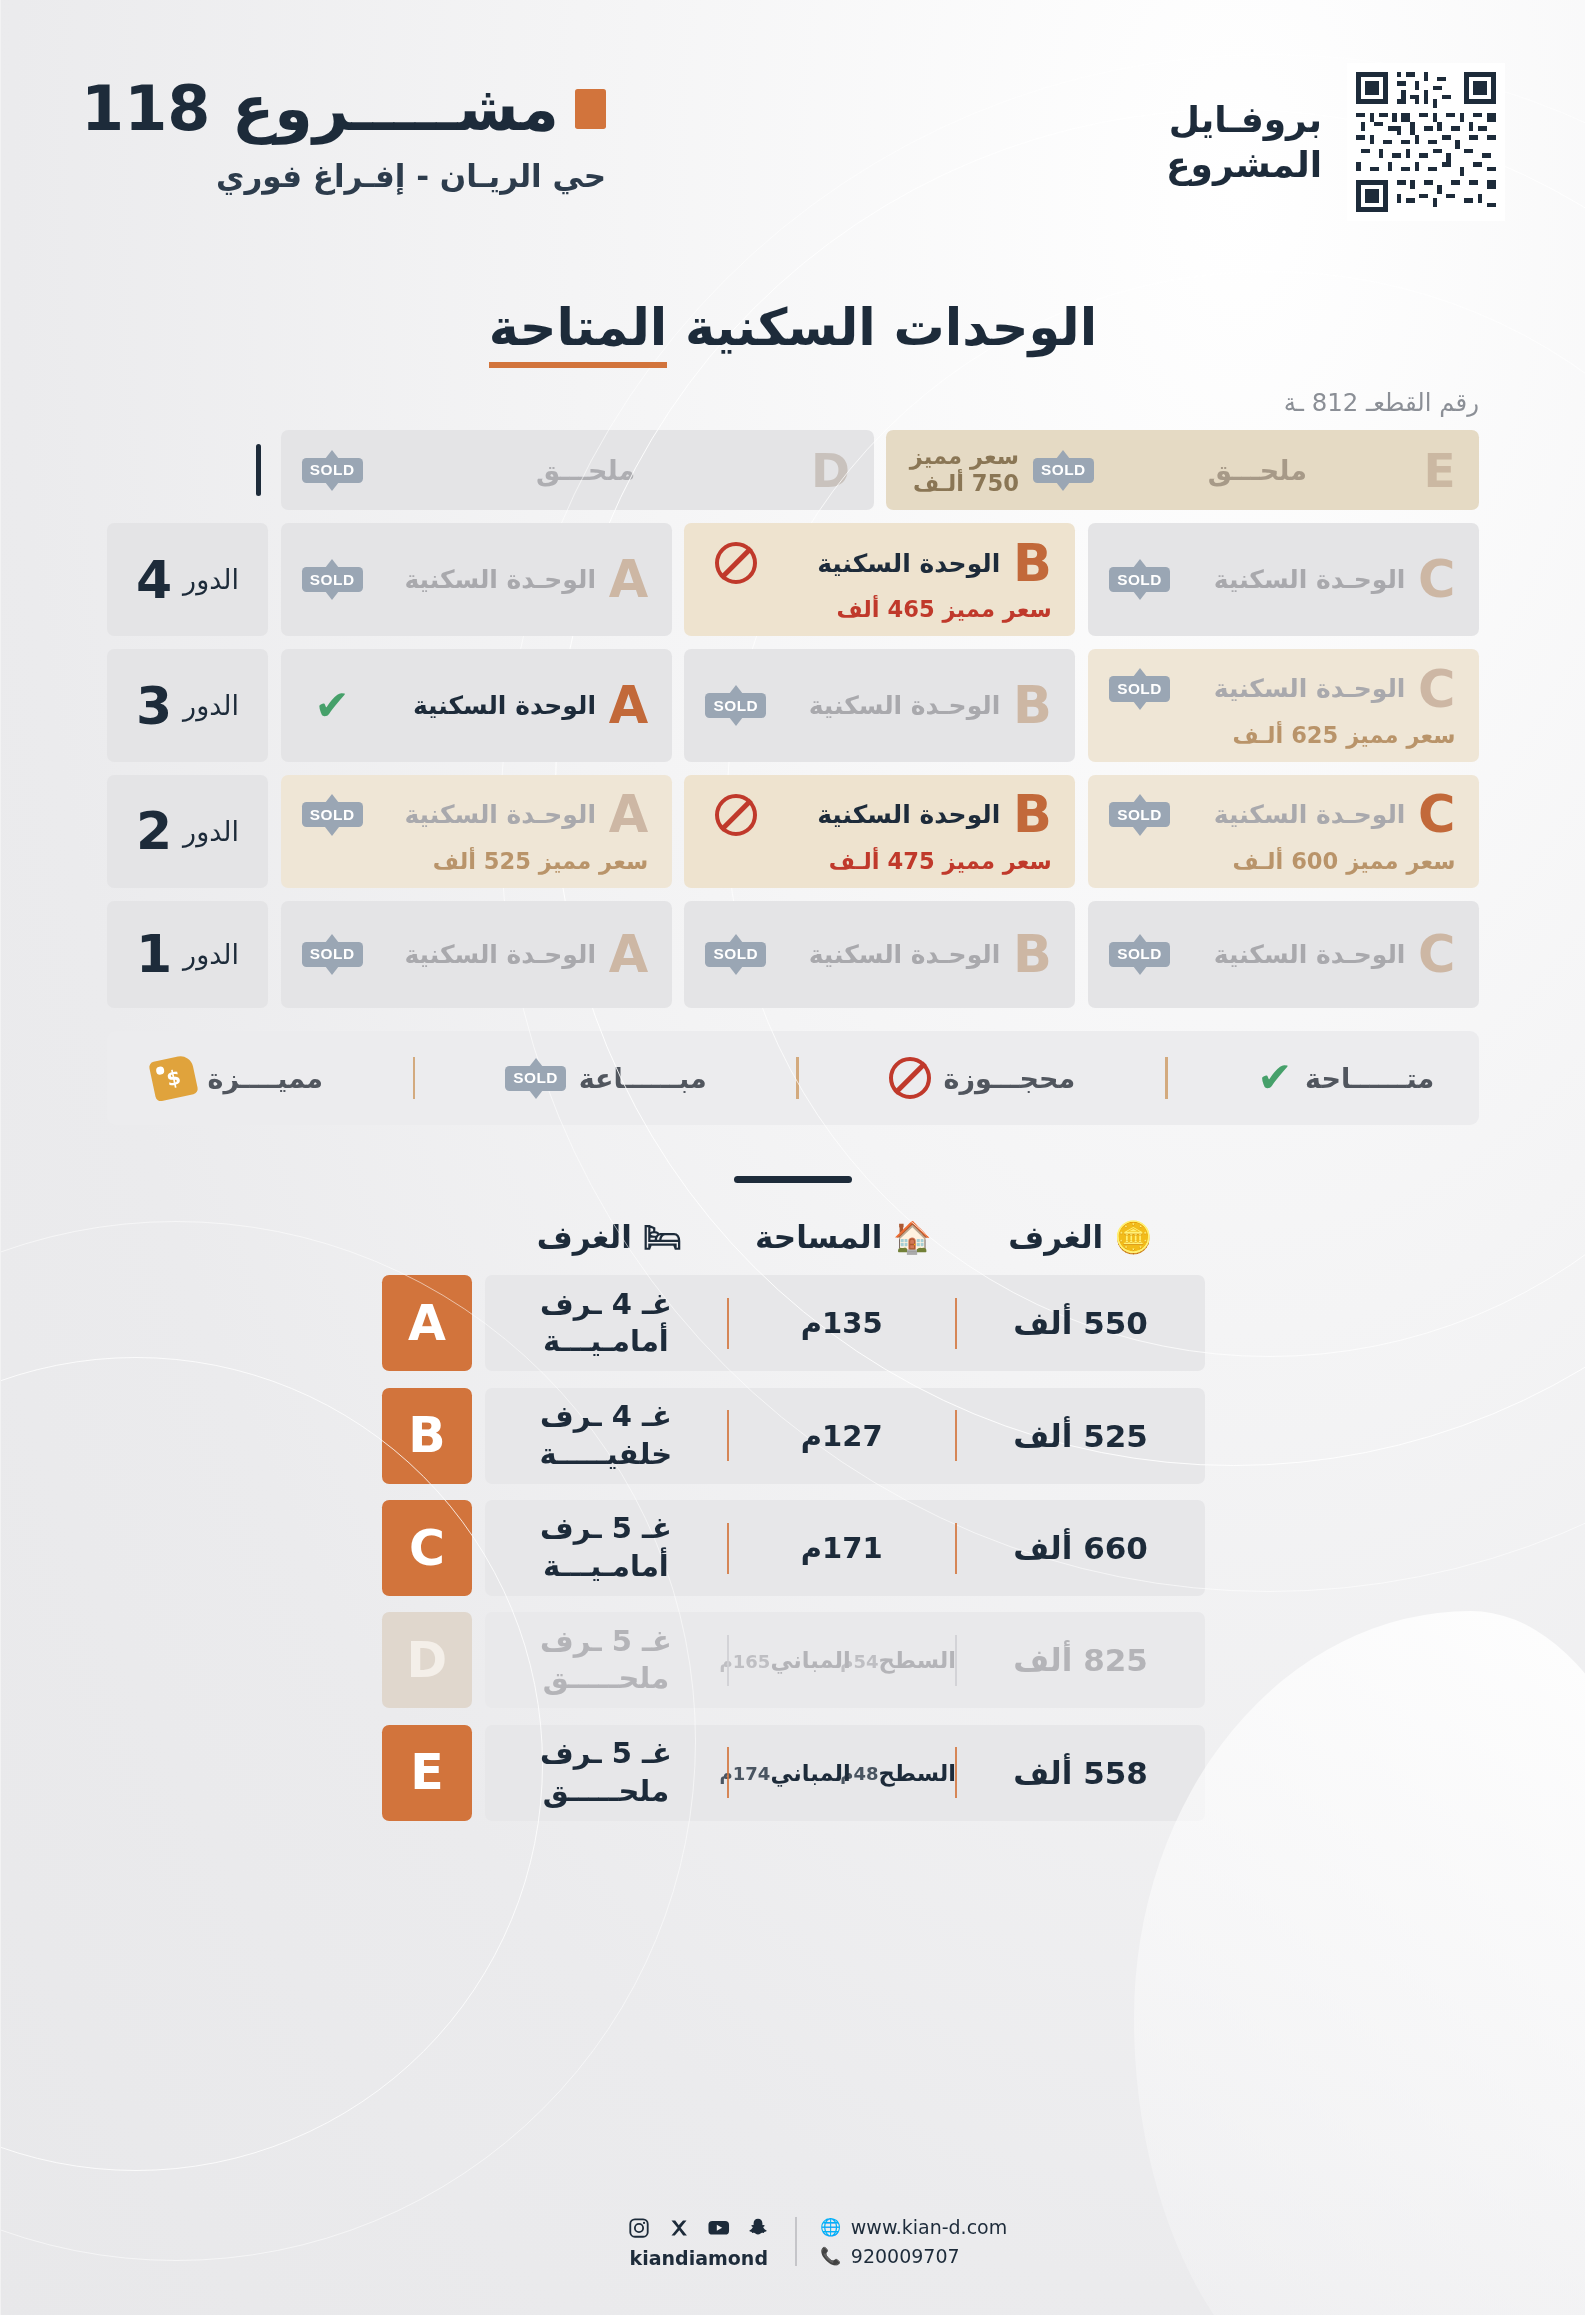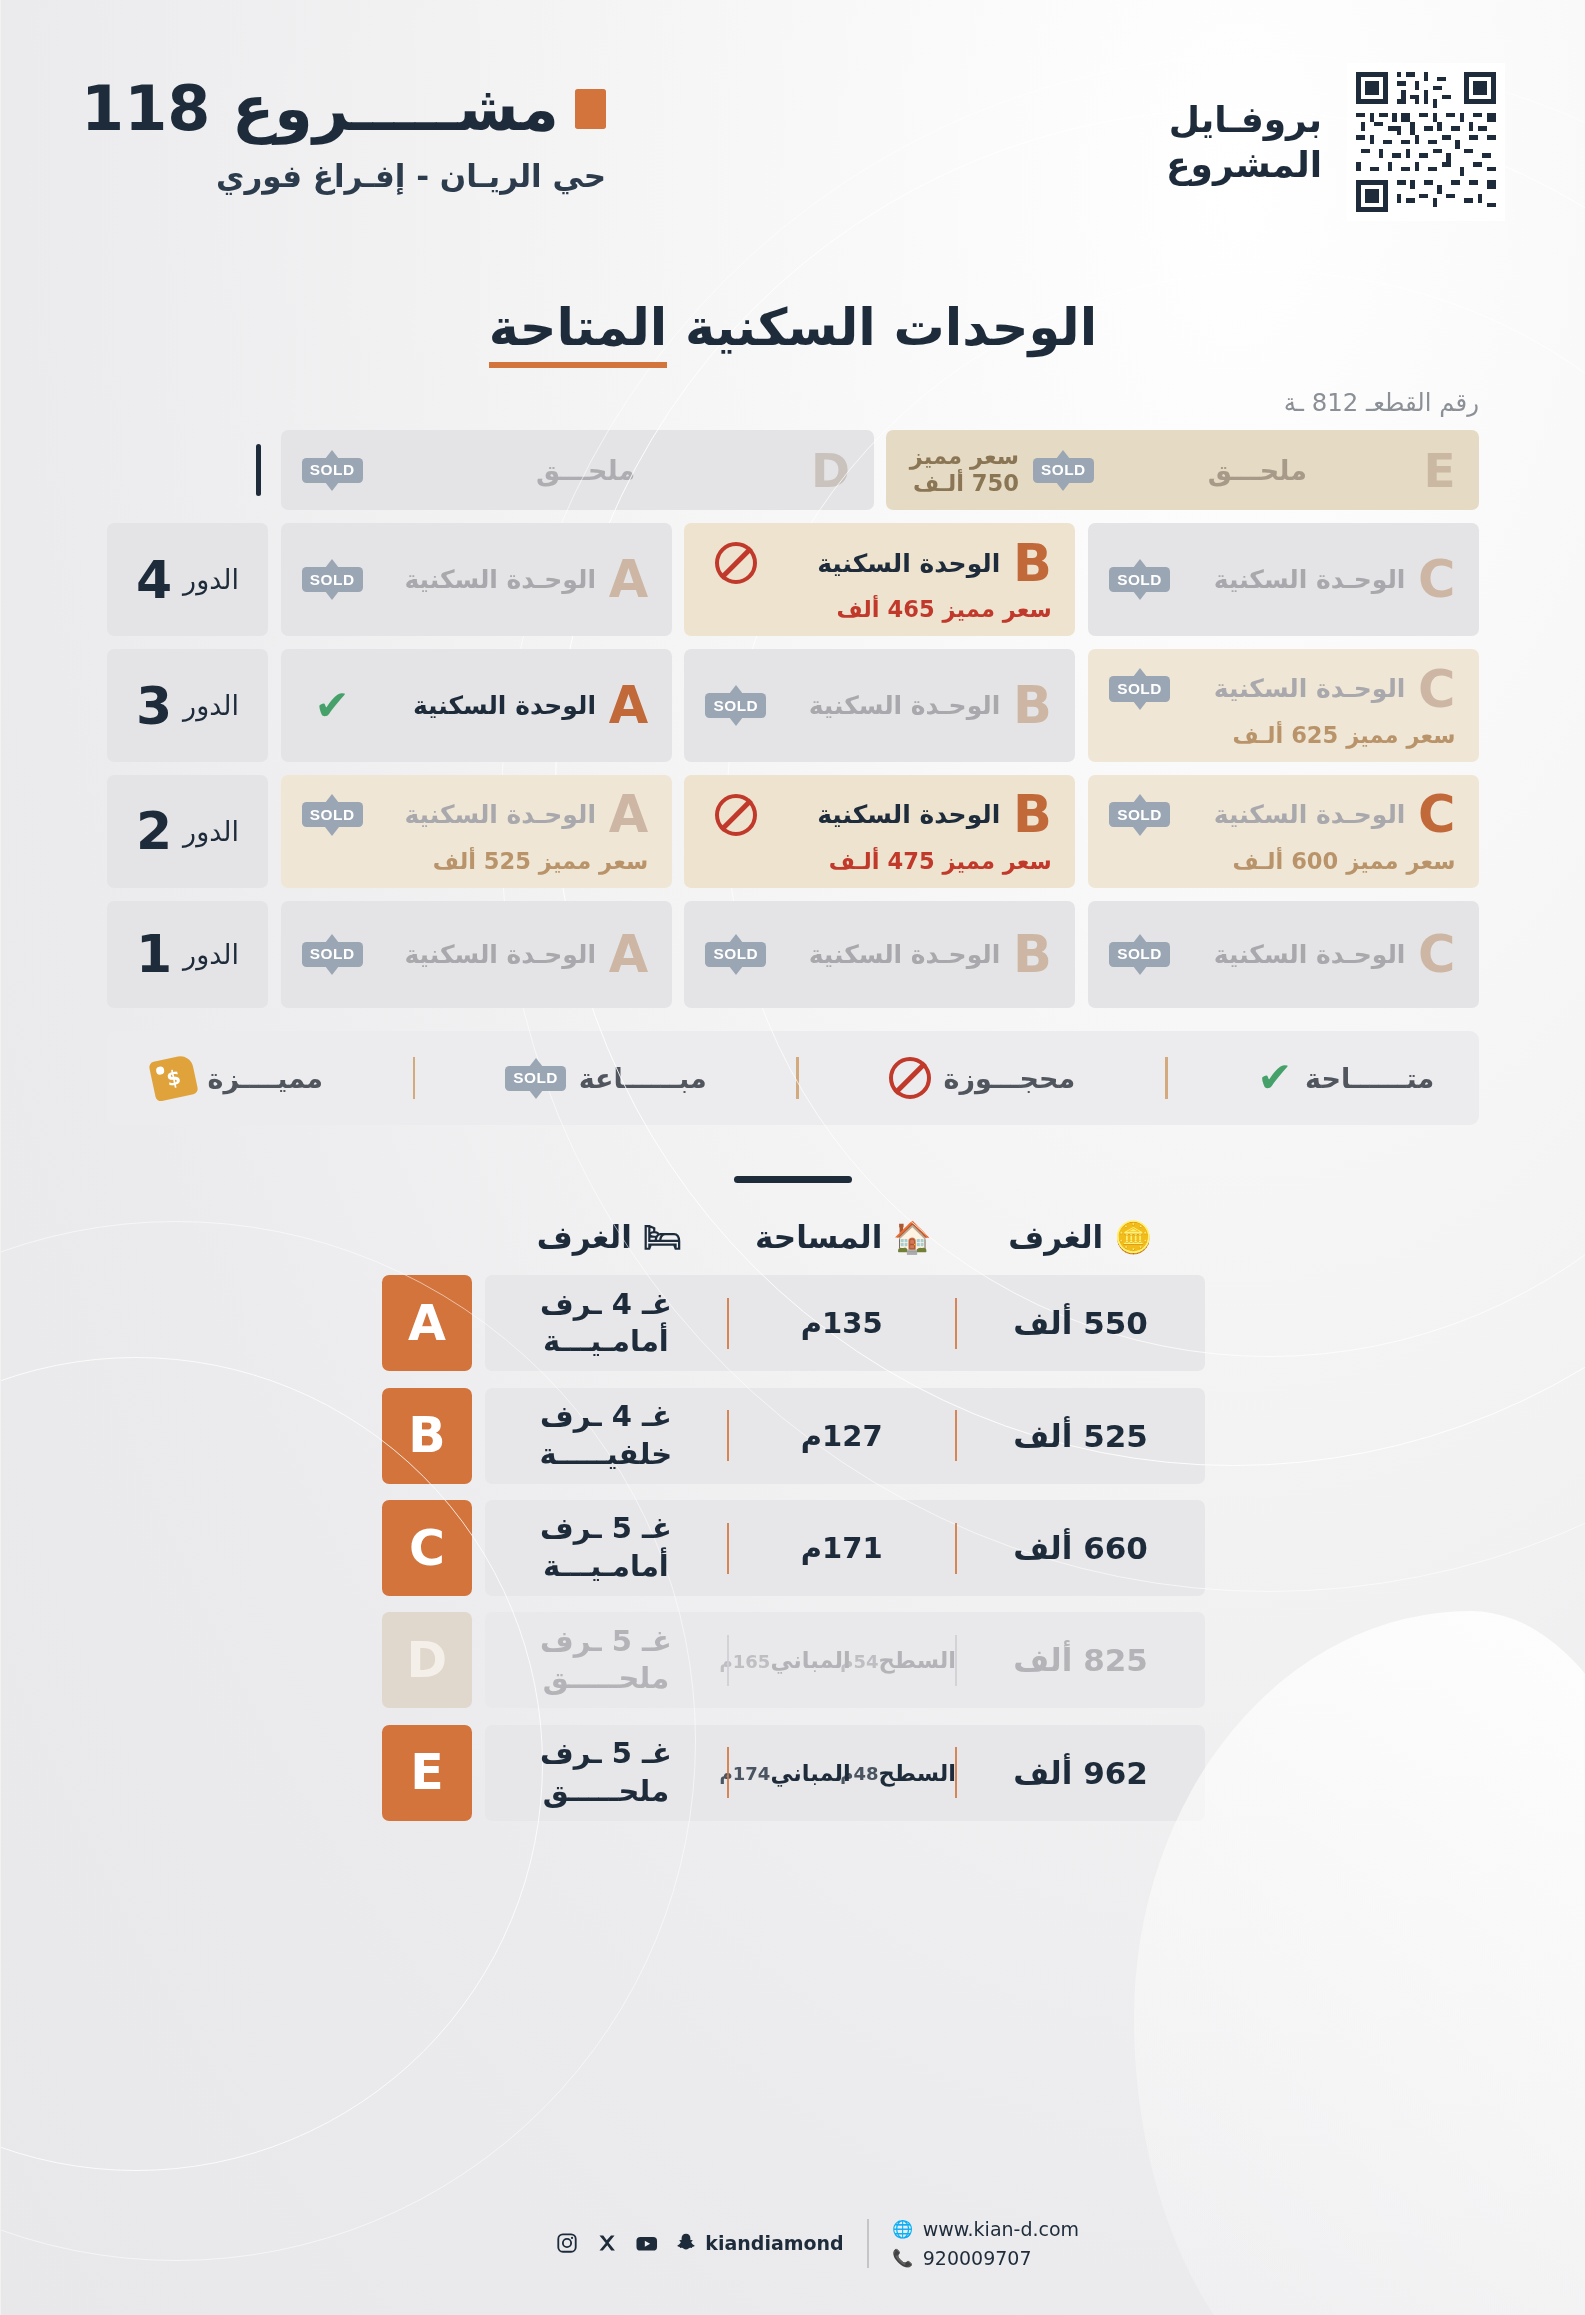--- a/index.html
+++ b/index.html
@@ -368,21 +368,21 @@
   .footer {
     position: absolute;
     bottom: 47px;
     left: 0; right: 0;
     display: flex;
     justify-content: center;
     align-items: center;
     gap: 23.5px;
     direction: ltr;
   }
-  .socials { display: flex; flex-direction: row; align-items: center; gap: 5.4px; margin-left: 47px; }
+  .socials { display: flex; flex-direction: column; align-items: center; gap: 5.4px; margin-left: 47px; }
   .soc-row { display: flex; gap: 12.7px; align-items: center; }
   .soc {
     width: 27px; height: 27px;
     color: #1d2b3a;
     display: flex; align-items: center; justify-content: center;
     font-size: 18px;
   }
   .handle { font-size: 19px; color: #1d2b3a; font-weight: 600; }
   .fsep { width: 1.8px; height: 49px; background: #c5c5c9; }
   .contact { display: flex; flex-direction: column; gap: 7.2px; }
@@ -790,21 +790,21 @@
         <div class="pcell rooms faded-txt">
           <span>غـ 5 ـرف</span>
           <span>ملحـــــق</span>
         </div>
       </div>
       <div class="pletter faded">D</div>
     </div>
 
     <div class="prow">
       <div class="pbody" style="margin-right:0;margin-left:12.7px;">
-        <div class="pcell price">962 ألف</div>
+        <div class="pcell price">558 ألف</div>
         <div class="vsep"></div>
         <div class="pcell area">
           <div class="sub-split">
             <div class="sub-col">
               <span class="sub-title">السطح</span>
               <span class="sub-val">48م</span>
             </div>
             <div class="sub-col">
               <span class="sub-title">المباني</span>
               <span class="sub-val">174م</span>

